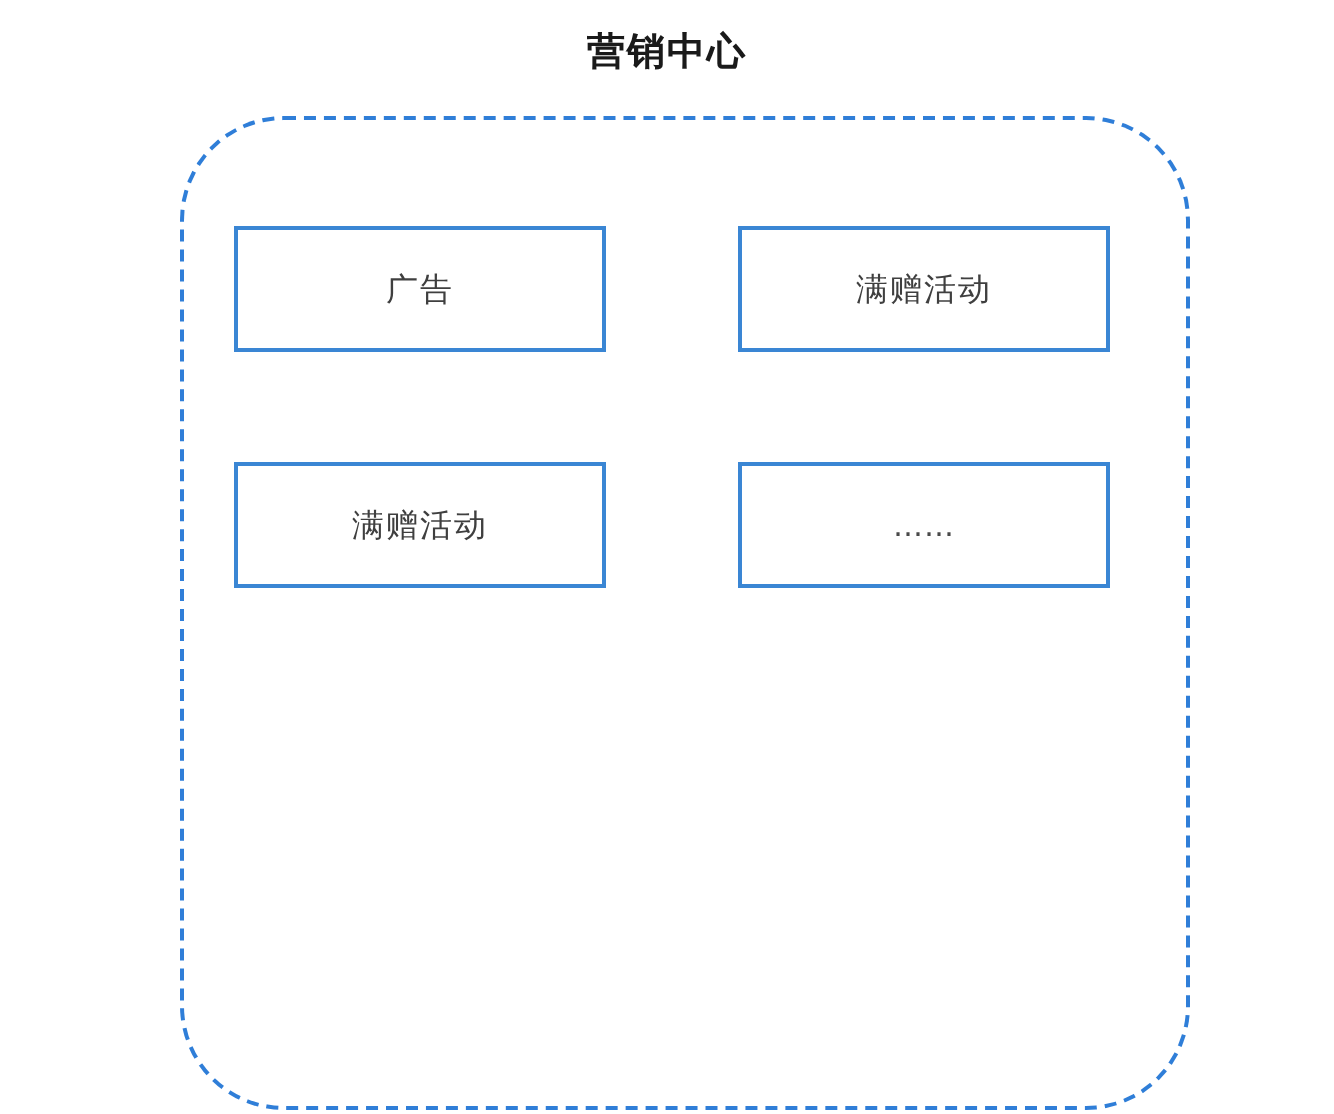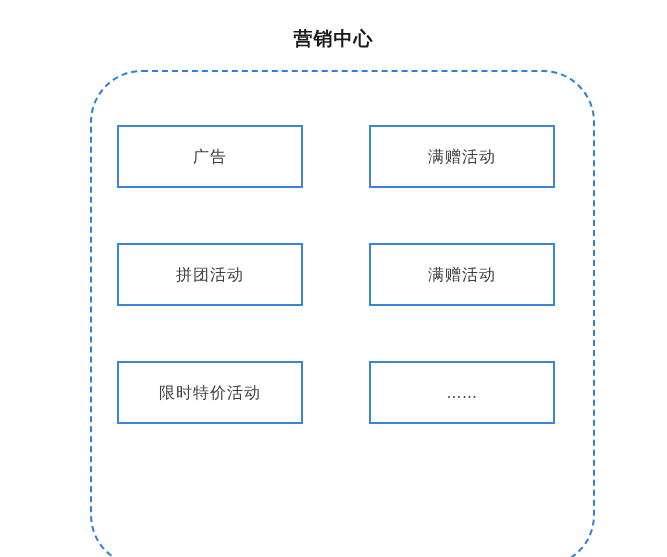--- a/index.html
+++ b/index.html
@@ -11,21 +11,21 @@
     height: 557px;
     background: #ffffff;
     font-family: "DejaVu Sans", "Liberation Sans", sans-serif;
     overflow: hidden;
     position: relative;
   }
 
   #diagram-root {
     position: absolute;
     left: 0;
-    top: 18px;
+    top: 6px;
     width: 667px;
     height: 463px;
     text-decoration: underline;
   }
 
   #page-title {
     position: absolute;
     left: 0;
     top: 7px;
     width: 667px;
@@ -98,32 +98,26 @@
   <div id="module-grid">
 
     <div class="module-box">
       <span class="module-label">广告</span>
     </div>
 
     <div class="module-box">
       <span class="module-label">满赠活动</span>
     </div>
 
-    <div class="module-box">
-      <span class="module-label">拼团活动</span>
-    </div>
 
     <div class="module-box">
       <span class="module-label">满赠活动</span>
     </div>
 
 
-    <div class="module-box">
-      <span class="module-label">限时特价活动</span>
-    </div>
 
 
     <div class="module-box">
       <span class="module-label ellipsis-label">……</span>
     </div>
 
   </div>
 </div>
 
 </body></html>

